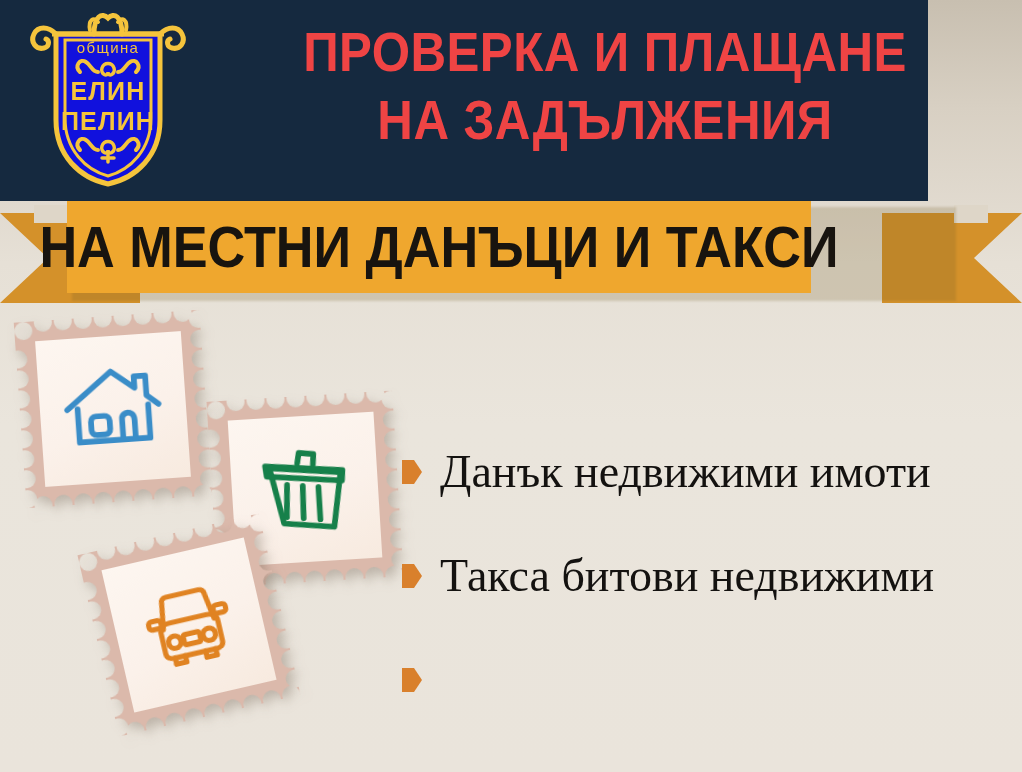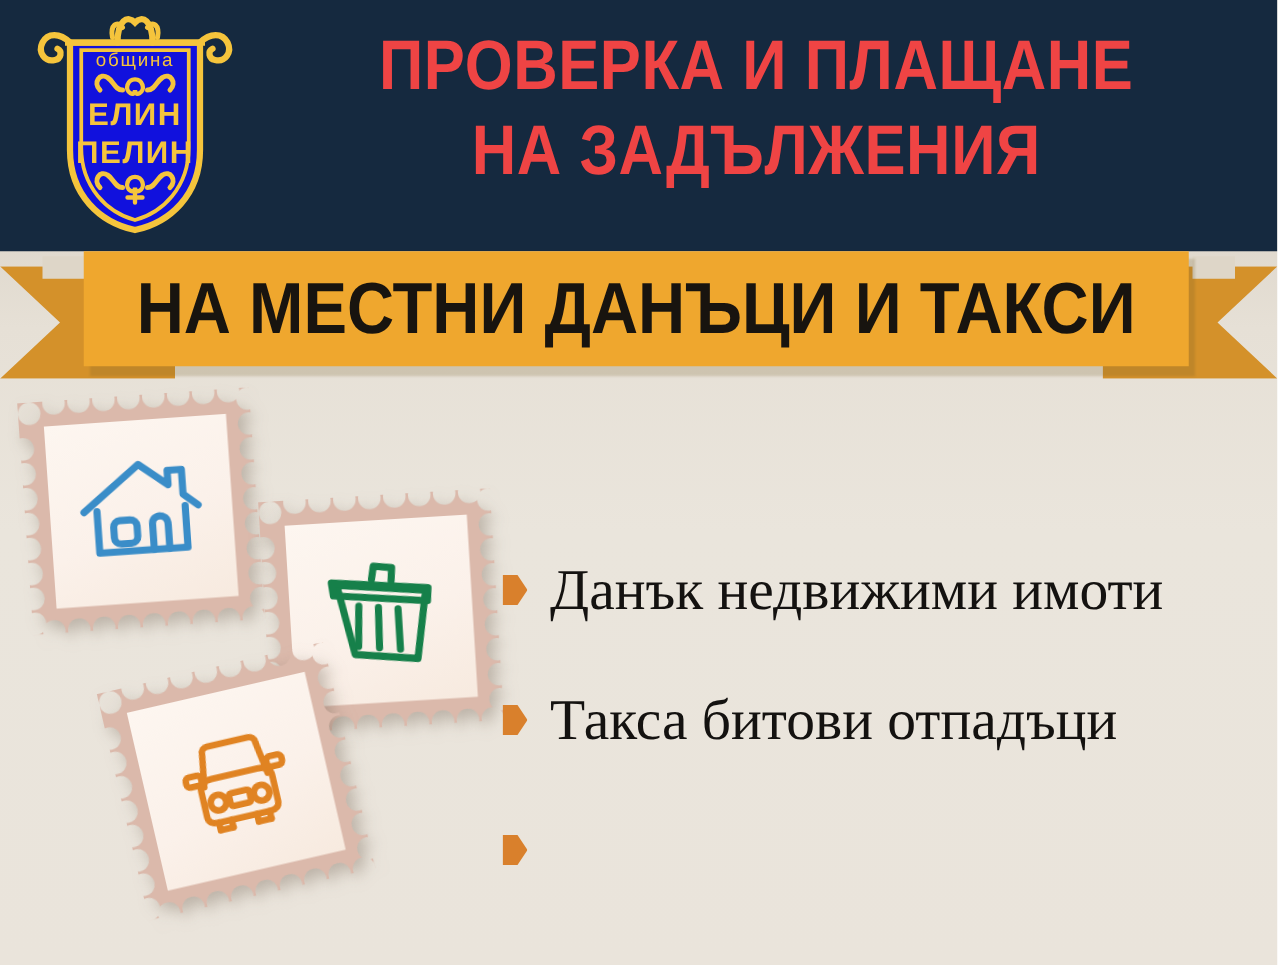--- a/index.html
+++ b/index.html
@@ -13,21 +13,21 @@
     height: 772px;
     overflow: hidden;
     font-family: "Liberation Sans", sans-serif;
     background: linear-gradient(180deg, #c8bfb0 0%, #d8d0c3 14%, #e6e0d6 34%, #eae5dc 55%, #eae4db 100%);
   }
 
   
   .header-band {
     position: absolute;
     left: 0; top: 0;
-    width: 1022px;
+    width: 928px;
     height: 201px;
     background: #15293f;
     text-decoration: underline;
   }
   .header-inner {
     position: absolute;
     left: 0; top: 0;
     width: 1022px; height: 201px;
   }
 
@@ -93,21 +93,21 @@
   .ribbon-shadow {
     position: absolute;
     left: 72px; top: 14px;
     width: 884px; height: 94px;
     background: rgba(120,95,40,0.22);
     filter: blur(1px);
   }
   .ribbon-main {
     position: absolute;
     left: 67px; top: 8px;
-    width: 884px; height: 92px;
+    width: 744px; height: 92px;
     background: #efa72e;
     display: flex;
     align-items: center;
     justify-content: center;
   }
   .ribbon-text {
     font-family: "Liberation Sans Narrow", "Liberation Sans", sans-serif;
     font-weight: 700;
     font-size: 58px;
     line-height: 60px;
@@ -399,20 +399,20 @@
     </div>
   </div>
 
   <div class="list">
     <div class="list-item">
       <span class="bullet"></span>
       <span class="list-label">Данък недвижими имоти</span>
     </div>
     <div class="list-item">
       <span class="bullet"></span>
-      <span class="list-label">Такса битови отпадъци</span>
+      <span class="list-label">Такса битови недвижими</span>
     </div>
     <div class="list-item">
       <span class="bullet"></span>
     </div>
   </div>
 
 </div>
 
 </body></html>

